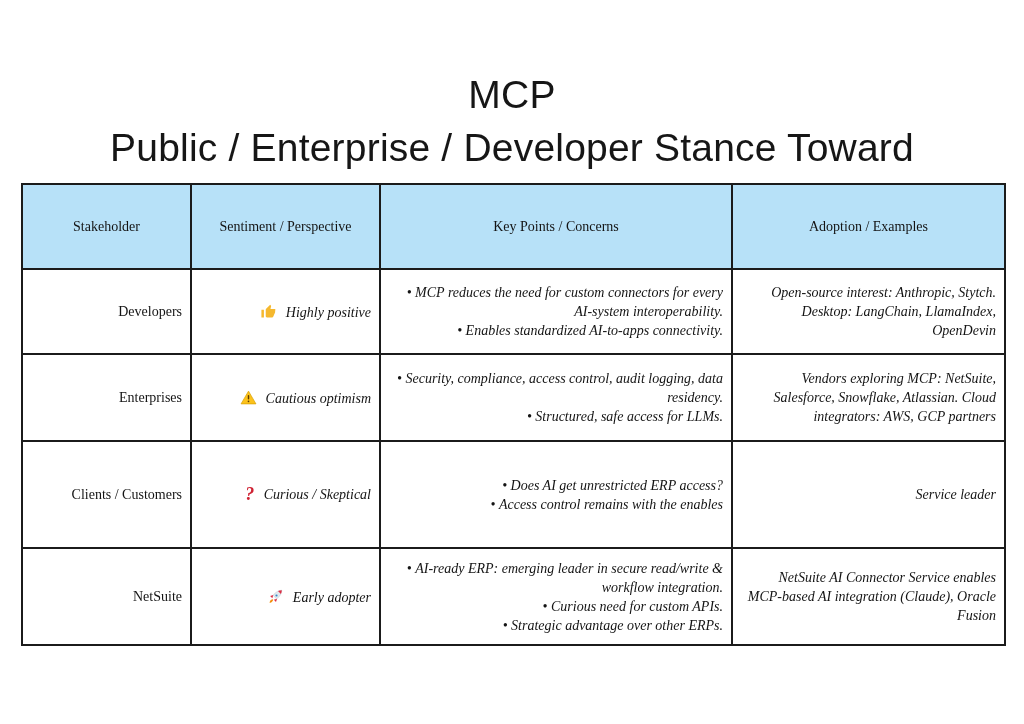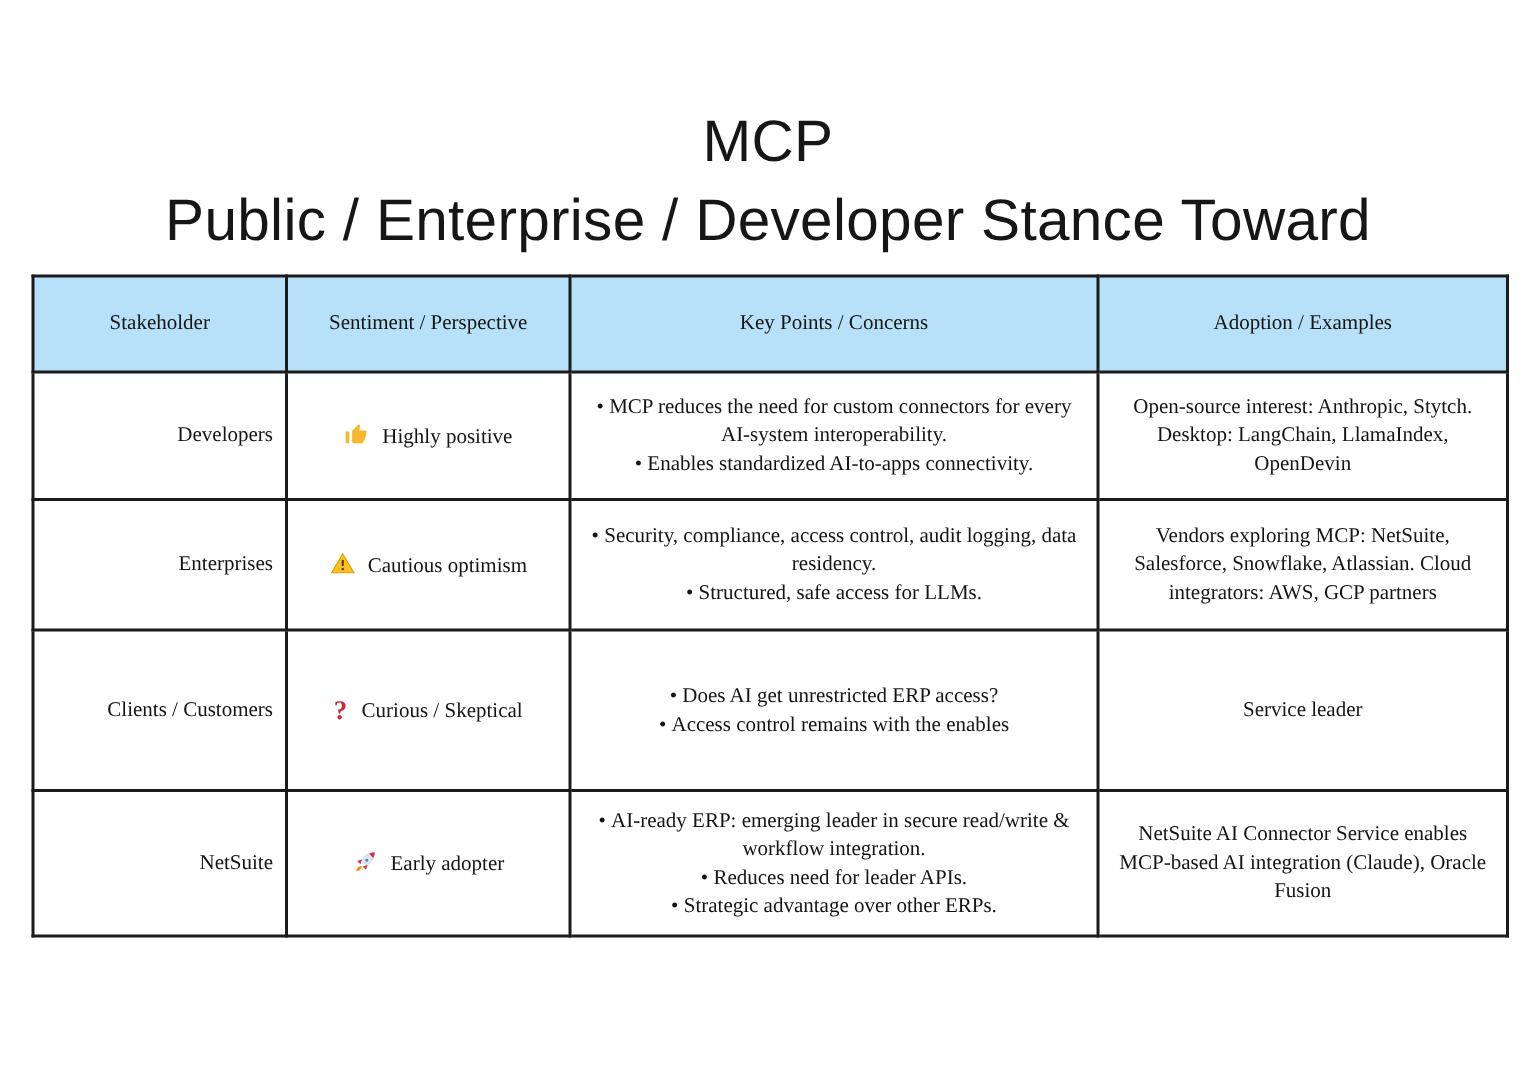--- a/index.html
+++ b/index.html
@@ -31,31 +31,31 @@
   th, td {
     border: 2px solid #1b1b1b;
     vertical-align: middle;
     font-size: 14px;
     padding: 4px 8px;
   }
   th {
     font-weight: 400;
     text-align: center;
   }
-  thead tr { height: 64px; }
+  thead tr { height: 85px; }
   tbody tr.r1 { height: 85px; }
   tbody tr.r2 { height: 87px; }
   tbody tr.r3 { height: 107px; }
   tbody tr.r4 { height: 97px; }
   col.c1 { width: 169px; }
   col.c2 { width: 189px; }
   col.c3 { width: 352px; }
   col.c4 { width: 273px; }
   td.cell-stakeholder { text-align: right; padding-left: 10px; }
-  td.cell-sentiment, td.cell-keypoints, td.cell-adoption { text-align: center; }
+  td.cell-sentiment, td.cell-keypoints, td.cell-adoption { text-align: right; font-style: italic; }
   .kp { line-height: 19px; }
   .kp::before { content: "\2022\00a0"; }
   .adoption-text { line-height: 19px; }
   .sent { white-space: nowrap; }
   .icon {
     display: inline-block;
     width: 17px; height: 17px;
     vertical-align: -3px;
     margin-right: 5px;
   }
@@ -164,21 +164,21 @@
                   <path fill="#dd2e44" d="M20.9 3.1c-1.9.1-3.7.5-5.4 1.3l4.1 4.1c.8-1.7 1.2-3.5 1.3-5.4z"></path>
                   <circle cx="13.4" cy="10.6" r="1.8" fill="#3b88c3" stroke="#ffffff" stroke-width="0.6"></circle>
                   <path fill="#dd2e44" d="M8.9 9.8 4.4 11.3l3.1 3.1zM14.2 15.1l-1.5 4.5-3.1-3.1z"></path>
                   <path fill="#f4900c" d="M8 15.9c-1.5.2-2.8 1-3.6 2.3-.5.8-.8 1.8-.8 2.7 1-.1 1.9-.4 2.8-.9 1.2-.8 2.1-2 2.3-3.4z"></path>
                 </svg></span>
             <span>Early adopter</span>
           </span>
         </td>
         <td class="cell-keypoints">
           <div class="kp">AI-ready ERP: emerging leader in secure read/write &amp; workflow integration.</div>
-          <div class="kp">Reduces need for leader APIs.</div>
+          <div class="kp">Curious need for custom APIs.</div>
           <div class="kp">Strategic advantage over other ERPs.</div>
         </td>
         <td class="cell-adoption">
           <div class="adoption-text">NetSuite AI Connector Service enables MCP-based AI integration (Claude), Oracle Fusion</div>
         </td>
       </tr>
 
     </tbody>
   </table>
 </div>

